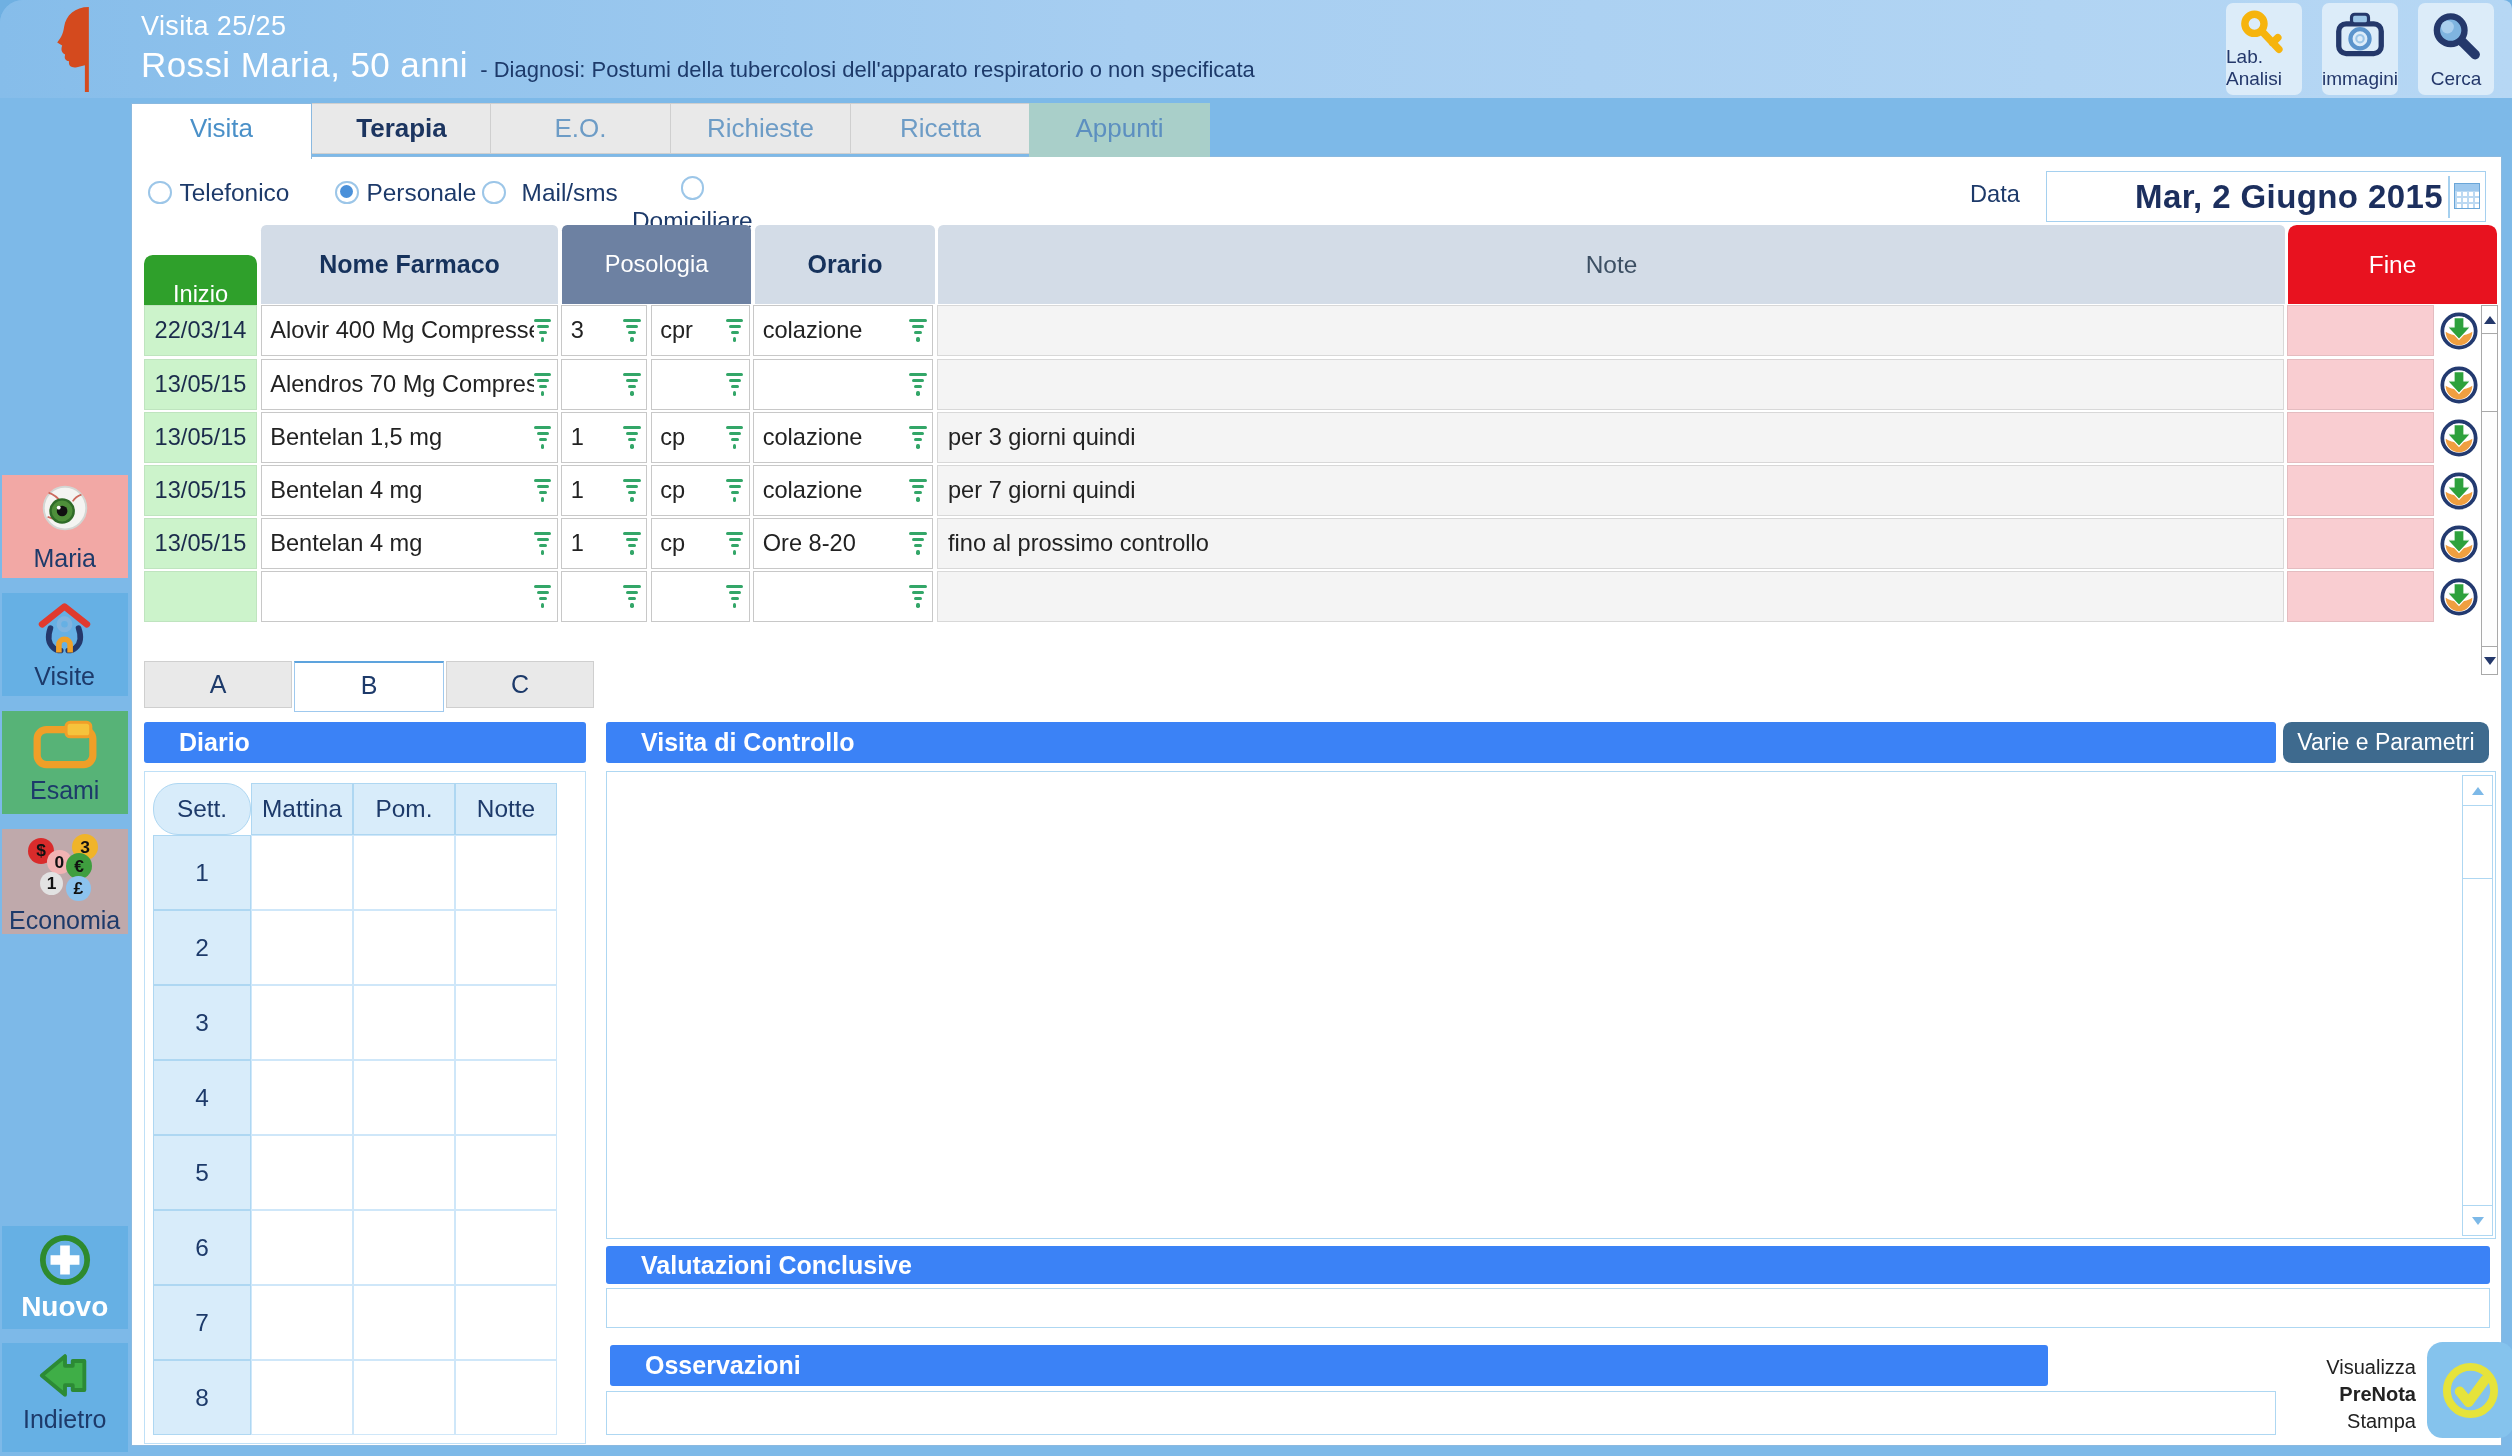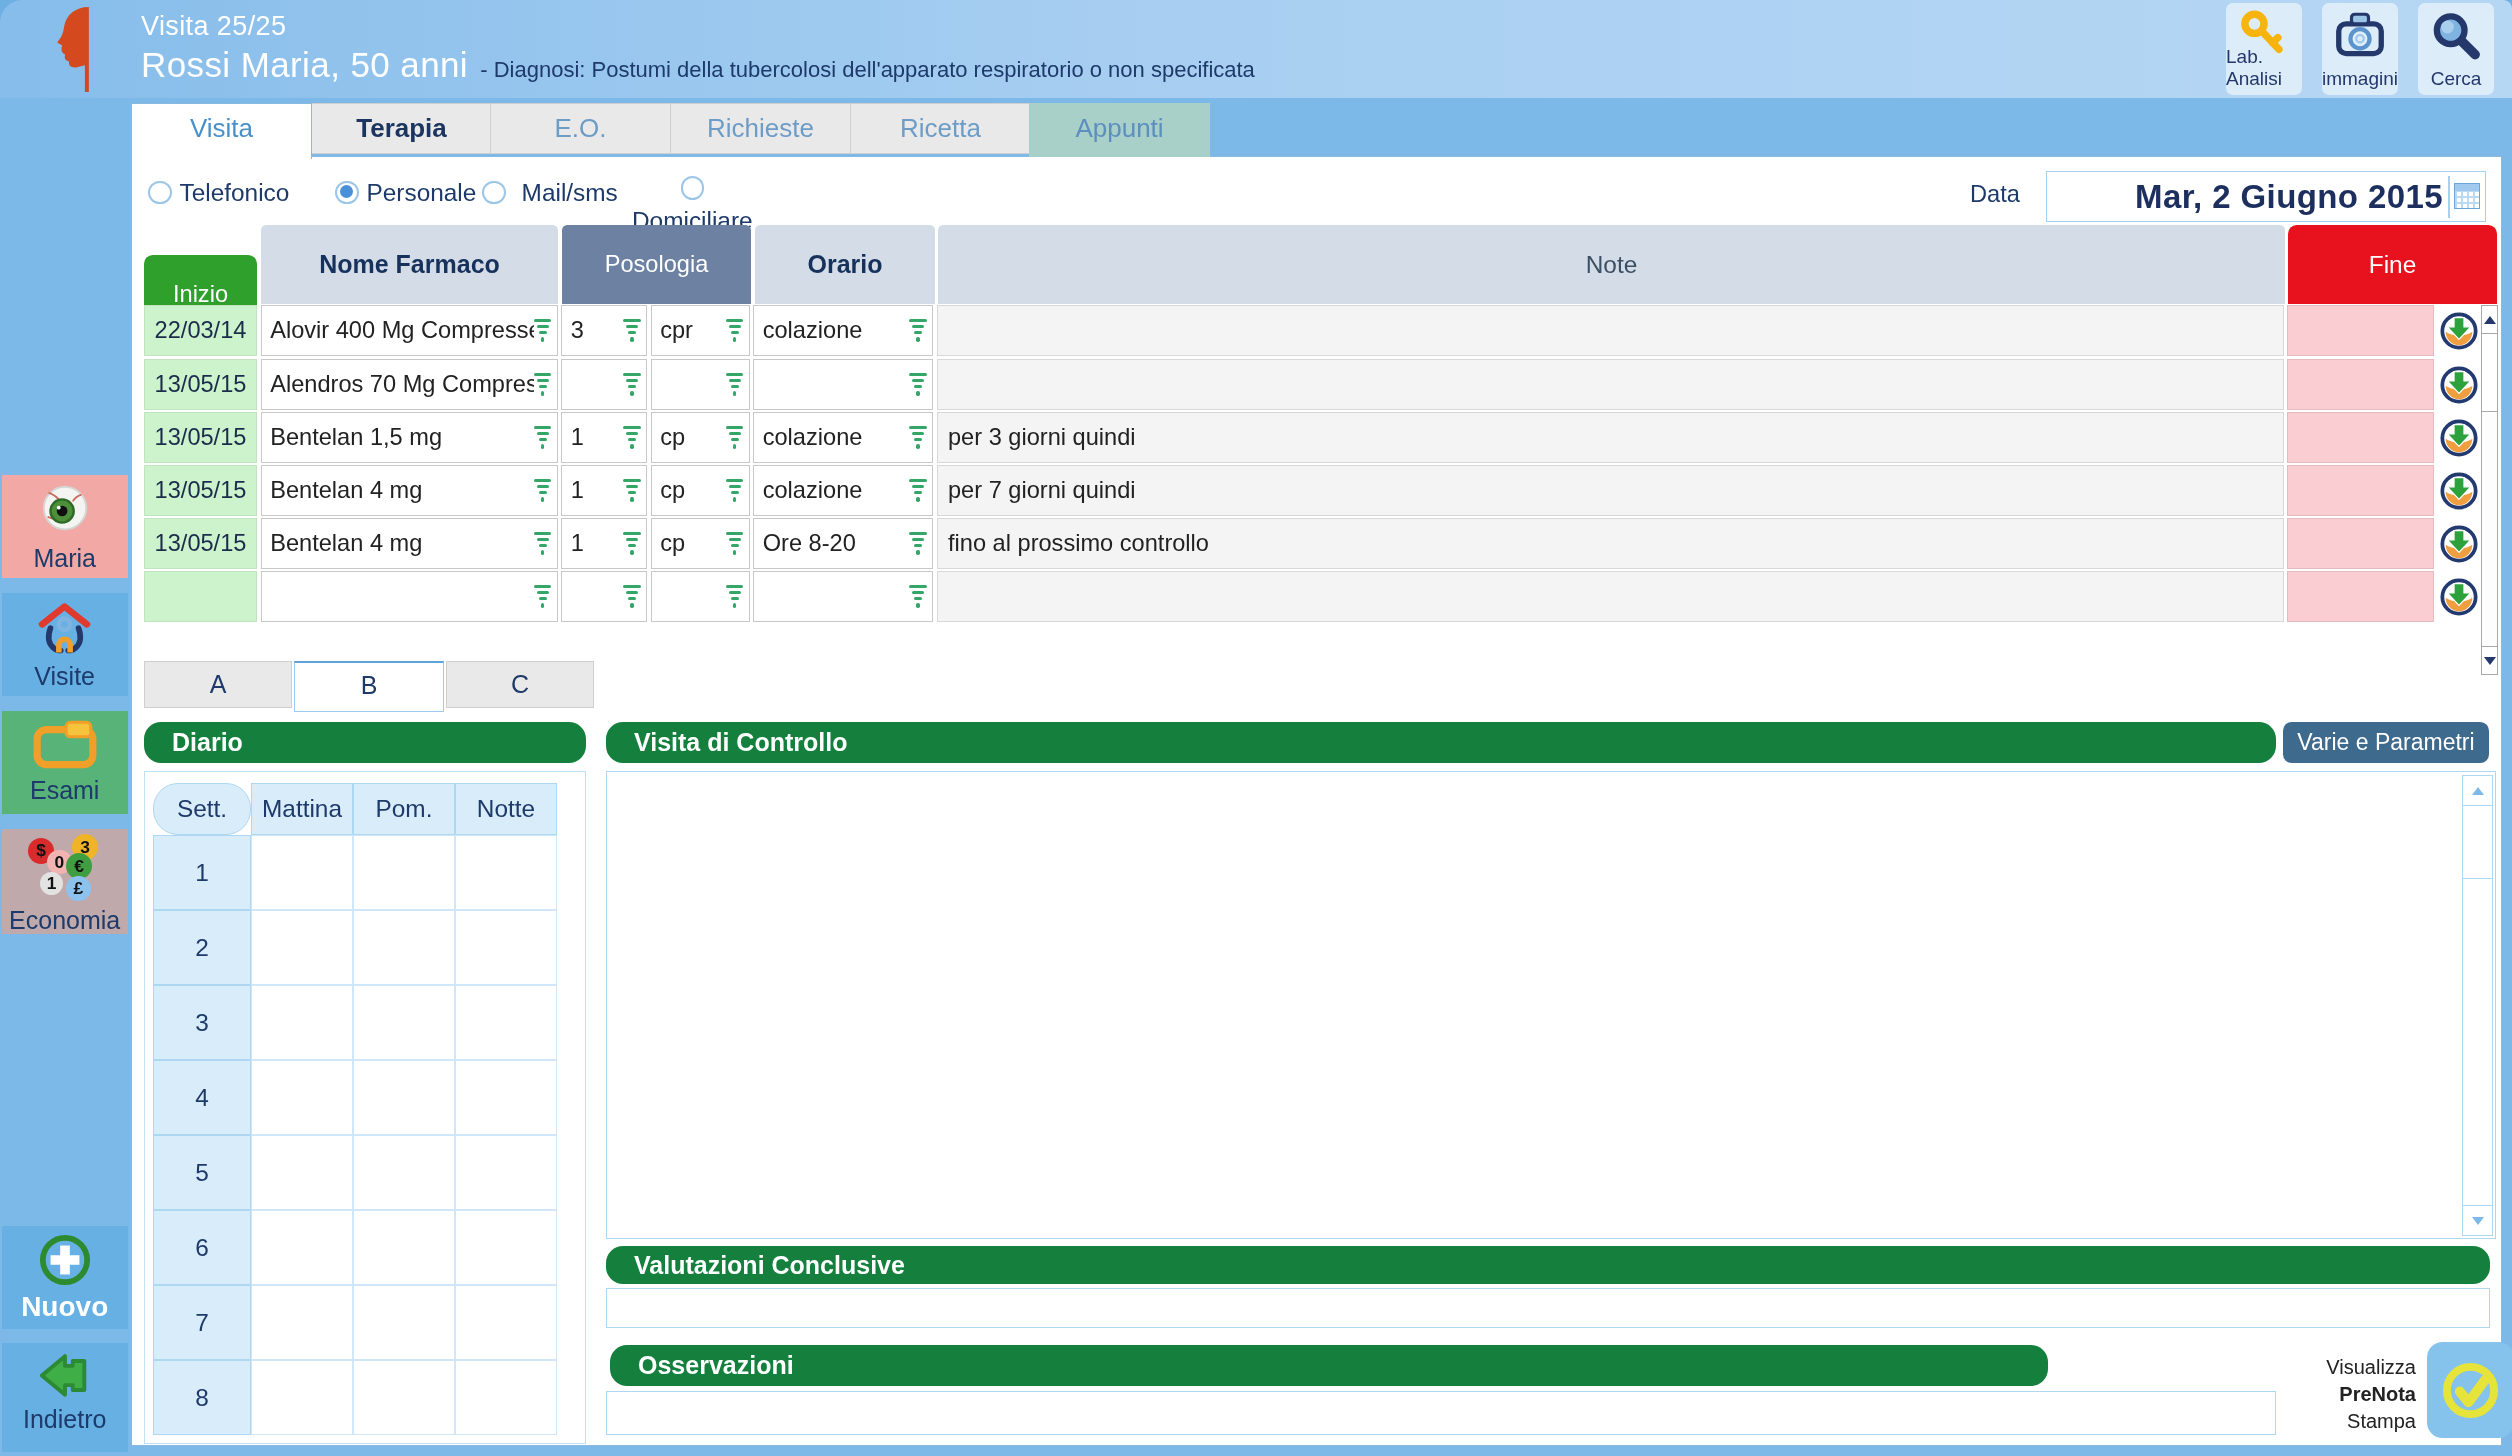--- a/index.html
+++ b/index.html
@@ -110,22 +110,22 @@
 
   
   .ltab { position:absolute; top:661px; height:47px; width:148px; background:#e9e9e9; border:0.9px solid #cfcfcf;
     text-align:center; line-height:45px; font-size:25px; color:#1d3a6a; z-index:3; cursor:pointer; }
   #ltab0 { left:144px; } 
   #ltab1 { left:294px; width:150px; background:#fff; border:1.7px solid #9fc9ee; border-top:2.6px solid #5da3dd; height:51px; z-index:4; }
   #ltab2 { left:446px; }
   #fwd-arrow { position:absolute; left:611px; top:663px; cursor:pointer; }
 
   
-  .secbar { position:absolute; background:#15803d; border-radius:17px; color:#fff; font-weight:bold;
-    font-size:25px; display:flex; align-items:center; padding-left:28px; }
+  .secbar { position:absolute; background:#3b82f6; border-radius:3px; color:#fff; font-weight:bold;
+    font-size:25px; display:flex; align-items:center; padding-left:35px; }
   #bar-diario { left:144px; top:722px; width:442px; height:41px; }
   #bar-vdc { left:606px; top:722px; width:1670px; height:41px; }
   #btn-varie { position:absolute; left:2283px; top:722px; width:206px; height:41px; background:#3e6a8e; border-radius:8.7px;
     color:#fff; font-size:23px; display:flex; align-items:center; justify-content:center; cursor:pointer; }
   #bar-val { left:606px; top:1246px; width:1884px; height:38px; }
   #bar-oss { left:610px; top:1345px; width:1438px; height:41px; }
 
   
   #diario-panel { position:absolute; left:144px; top:771px; width:442px; height:673px; border:1.7px solid #bfe0f7; background:#fff; }
   #diario-tbl { position:absolute; left:153px; top:783px; display:flex; flex-direction:column; }

